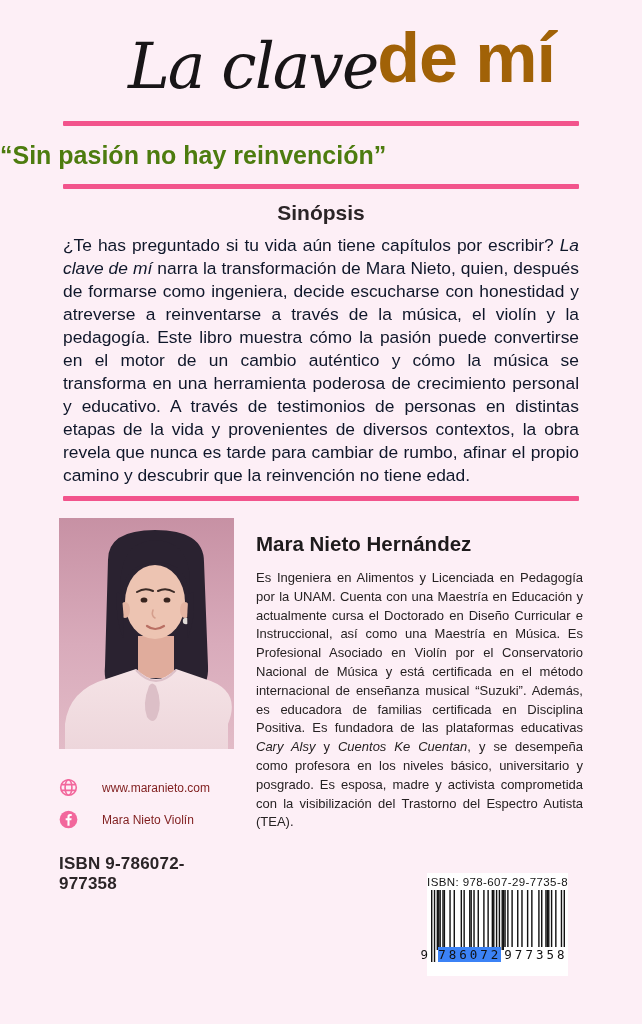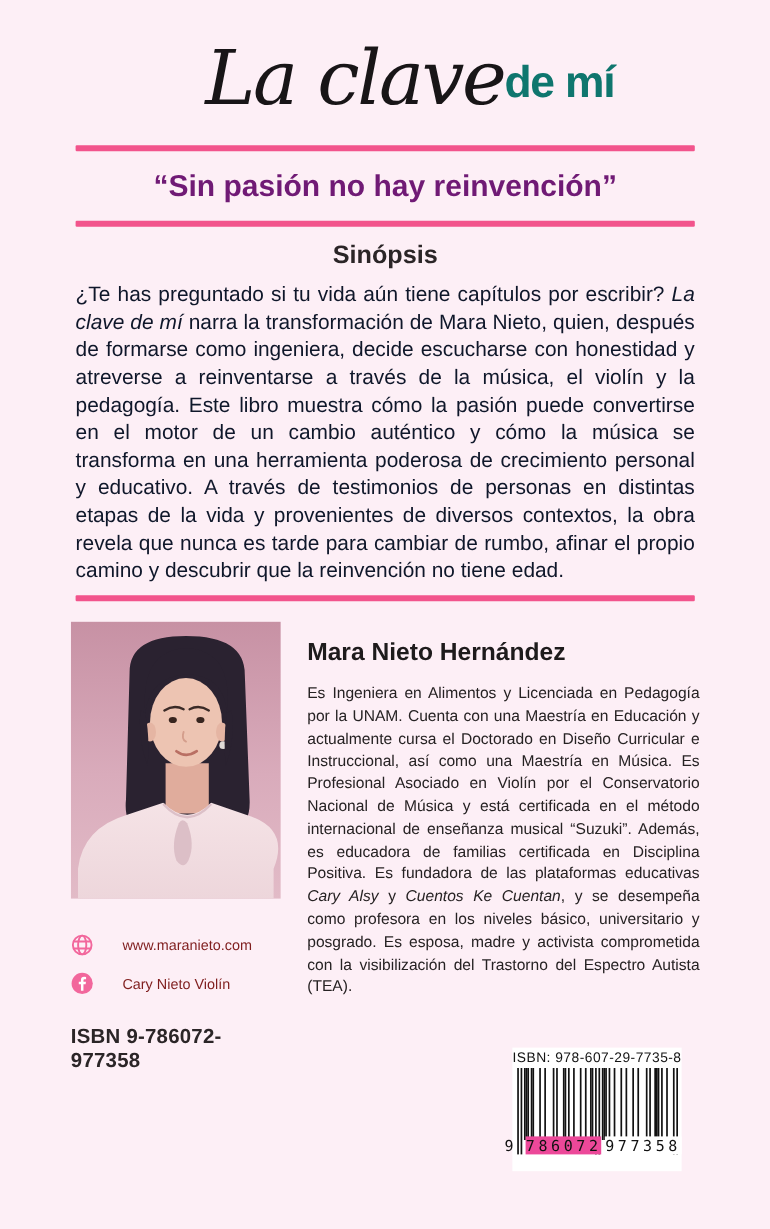--- a/index.html
+++ b/index.html
@@ -7,26 +7,26 @@
     position:relative;width:642px;height:1024px;background:#FDEFF6;
     font-family:"Liberation Sans",sans-serif;color:#2B2527;overflow:hidden;margin:0 auto;
   }
   
   .title-row{text-align:center;padding-top:18px;height:96px;white-space:nowrap;}
   .title-script{
     font-family:"DejaVu Serif",serif;font-style:italic;font-weight:normal;
     font-size:63px;line-height:96px;color:#181517;letter-spacing:-2px;margin-left:41px;
   }
   .title-accent{
-    font-family:"Liberation Sans",sans-serif;font-weight:700;font-size:37px;
-    color:#0f766e;margin-left:0;letter-spacing:-1px;vertical-align:6px;
+    font-family:"Liberation Sans",sans-serif;font-weight:700;font-size:70px;
+    color:#a16207;margin-left:0;letter-spacing:-1px;vertical-align:6px;
   }
   .rule{width:516px;height:5px;background:#F2548C;margin:0 auto;border:none;border-radius:1px;}
   .rule-1{margin-top:7px;}
-  .tagline{text-align:center;font-size:25px;font-weight:700;color:#701a75;margin:15px auto 14px;}
+  .tagline{font-size:25px;font-weight:700;color:#4d7c0f;margin:15px auto 14px;}
   
   .syn-heading{text-align:center;font-size:21px;font-weight:700;margin:12px 4px 9px;}
   .syn-body{width:516px;margin:0 auto;text-align:justify;font-size:17.4px;line-height:23px;color:#0f172a;}
   .syn-body i, .bio i{font-style:italic;}
   .rule-3{margin-top:9px;}
   
   .author{display:flex;width:524px;margin:17px auto 0;gap:19px;}
   .author-left{width:178px;flex:none;}
   .portrait{width:175px;height:231px;display:block;}
   .contact{margin-top:29px;display:flex;flex-direction:column;gap:13px;}
@@ -41,21 +41,21 @@
     position:absolute;left:427px;top:873px;width:141px;height:103px;background:#ffffff;
     display:flex;flex-direction:column;align-items:center;
   }
   .barcode-label{font-size:11.5px;color:#141414;margin-top:3px;letter-spacing:.4px;white-space:nowrap;}
   .barcode-wrap{position:relative;margin-top:2px;width:140px;height:78px;}
   .barcode-digits{
     position:absolute;left:-7px;right:0;bottom:6px;display:flex;
     font-size:12.5px;color:#111;font-family:"DejaVu Sans Mono",monospace;
   }
   .bd-lead{width:12px;}
-  .bd-g1{width:66px;text-align:center;letter-spacing:3px;background:#ec4899;margin-left:8px;}
+  .bd-g1{width:66px;text-align:center;letter-spacing:3px;background:#3b82f6;margin-left:8px;}
   .bd-g2{width:66px;text-align:center;letter-spacing:3px;background:#fff;margin-left:3px;}
 </style>
 </head>
 <body>
 
 <div class="page">
 
   <div class="title-row">
     <span class="title-script">La clave</span><span class="title-accent">de mí</span>
   </div>
@@ -126,21 +126,21 @@
               <path d="M2.2,7 H17.8 M2.2,13 H17.8"></path>
             </g>
           </svg>
           <span>www.maranieto.com</span>
         </div>
         <div class="contact-row">
           <svg class="ico" viewBox="0 0 20 20">
             <circle cx="10" cy="10" r="9.3" fill="#F2679C"></circle>
             <path d="M11.1,16.5 V10.8 h1.9 l0.3,-2.2 h-2.2 V7.2 q0,-0.9 1,-0.9 h1.3 V4.3 q-0.8,-0.1 -1.7,-0.1 q-2.8,0 -2.8,2.8 v1.6 H7 v2.2 h1.9 v5.7 Z" fill="#ffffff"></path>
           </svg>
-          <span>Cary Nieto Violín</span>
+          <span>Mara Nieto Violín</span>
         </div>
       </div>
 
       <div class="isbn">ISBN 9-786072-977358</div>
     </div>
 
     <div class="author-right">
       <div class="author-name">Mara Nieto Hernández</div>
       <p class="bio"><span>Es Ingeniera en Alimentos y Licenciada en Pedagogía por la UNAM. Cuenta con una Maestría en Educación y actualmente cursa el Doctorado en Diseño Curricular e Instruccional, así como una Maestría en Música. Es Profesional Asociado en Violín por el Conservatorio Nacional de Música y está certificada en el método internacional de enseñanza musical “Suzuki”. Además, es educadora de familias certificada en Disciplina Positiva. Es fundadora de las plataformas educativas </span><i>Cary Alsy</i><span> y </span><i>Cuentos Ke Cuentan</i><span>, y se desempeña como profesora en los niveles básico, universitario y posgrado. Es esposa, madre y activista comprometida con la visibilización del Trastorno del Espectro Autista (TEA).</span></p>
     </div>

